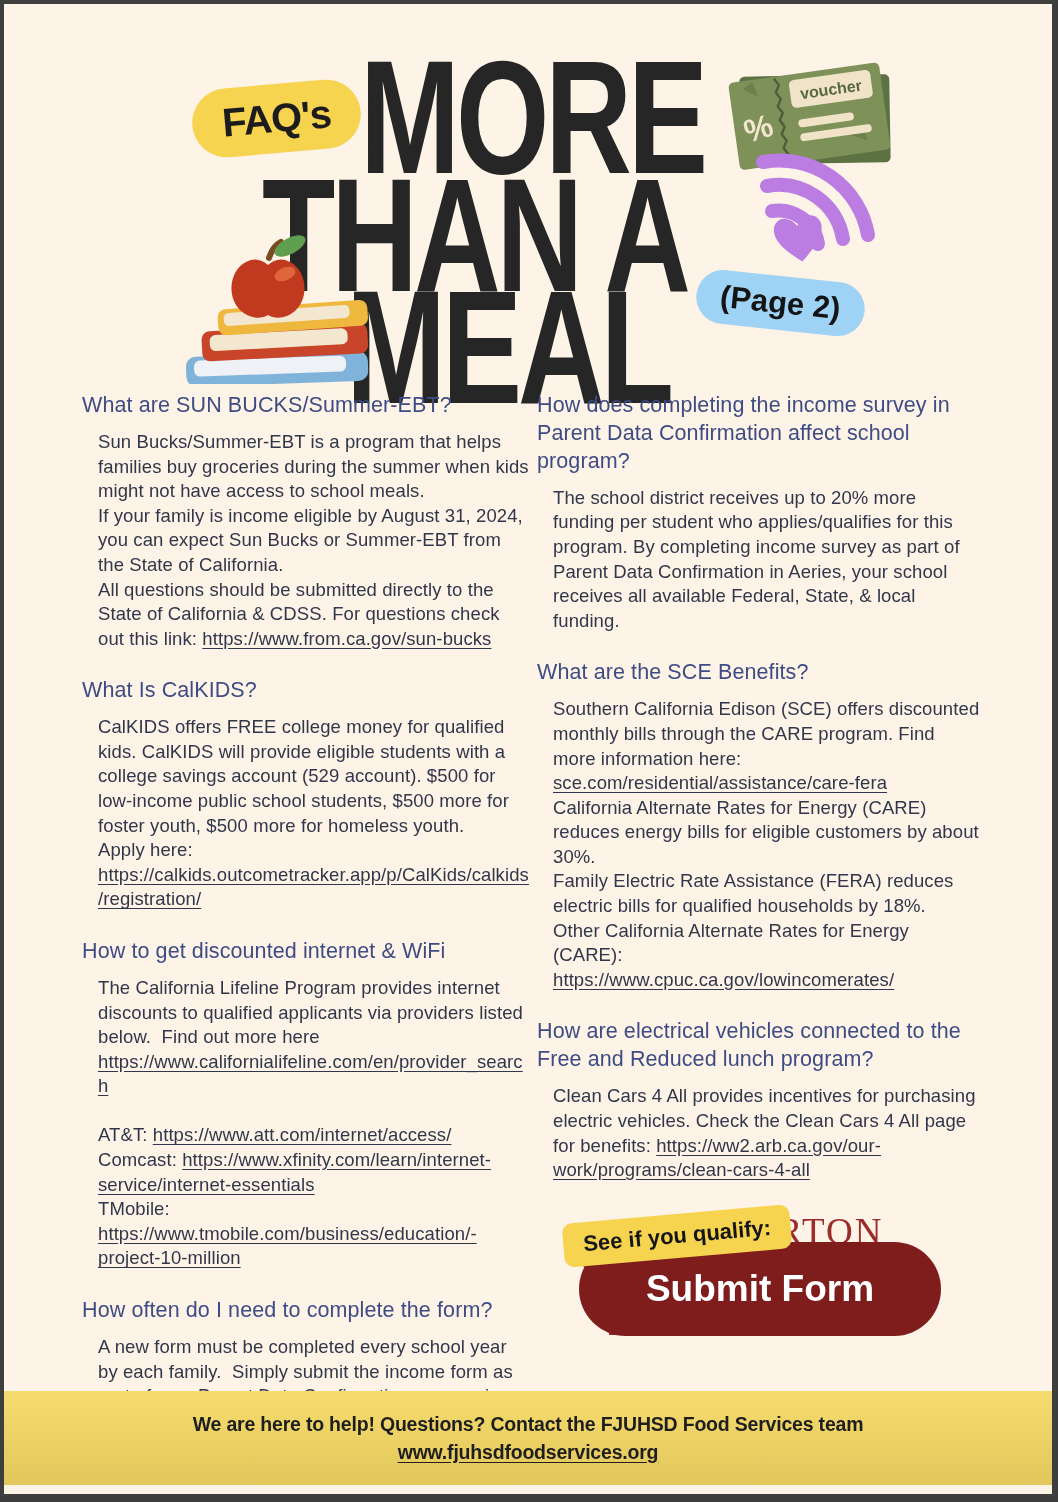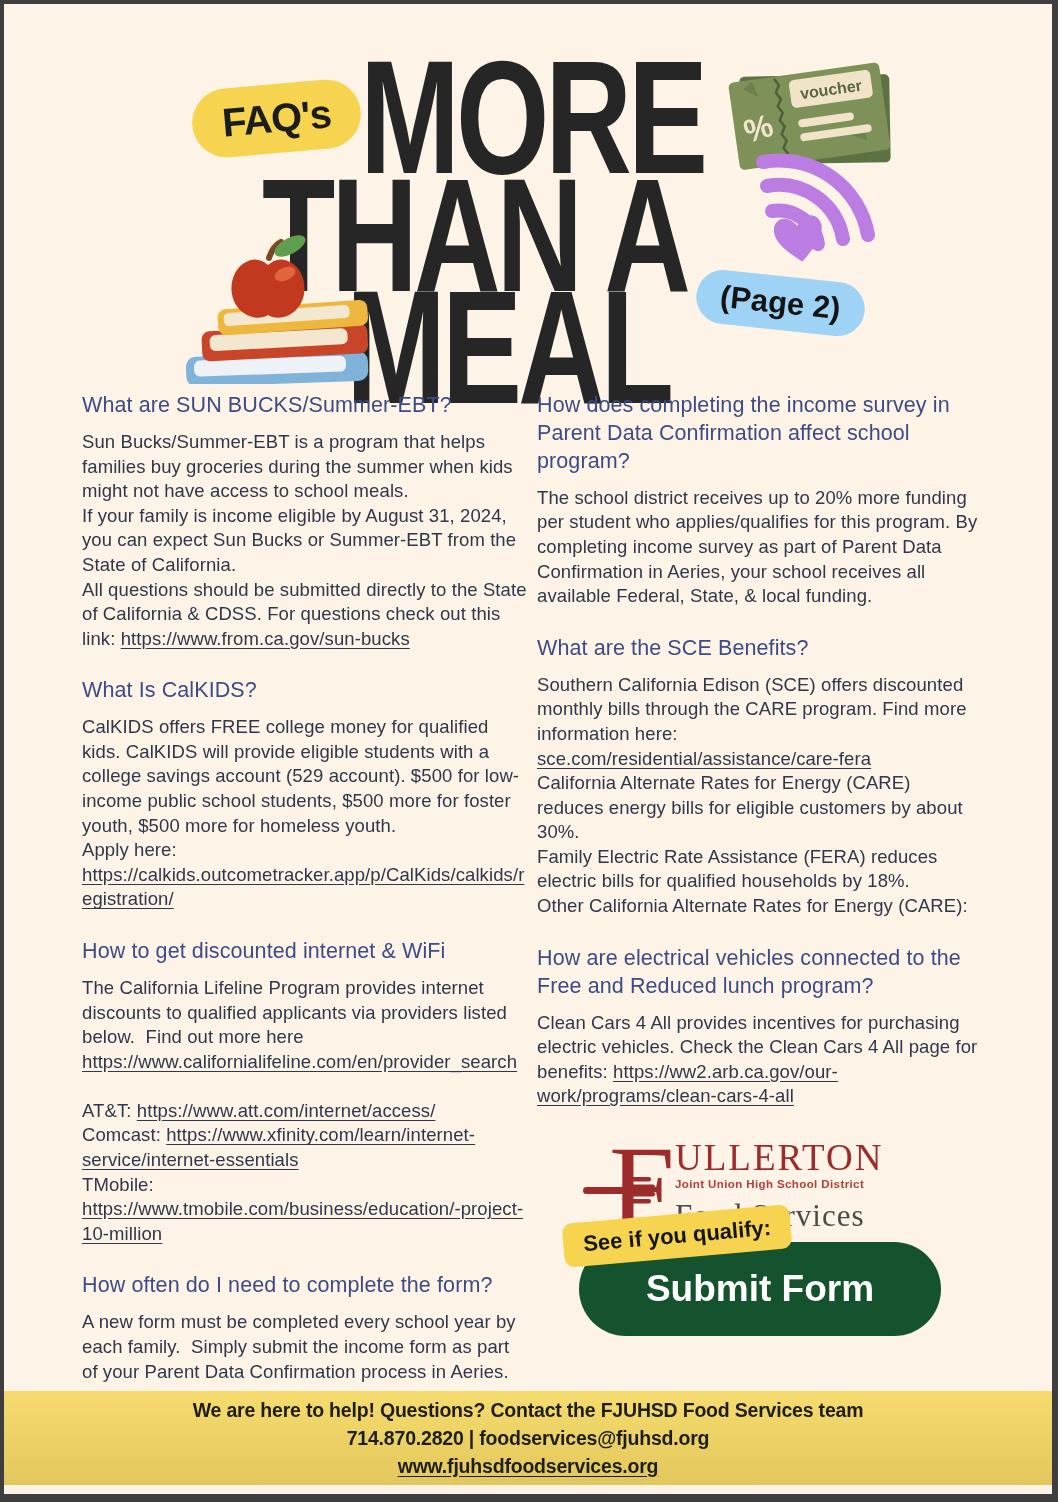--- a/index.html
+++ b/index.html
@@ -48,21 +48,21 @@
   .col-left{left:78px;width:447px;}
   .col-right{left:533px;width:444px;}
   .faq-heading{
     color:#3e4c85;font-size:21.5px;font-weight:normal;
     line-height:1.3;margin:0 0 10px 0;letter-spacing:0.1px;
   }
   .first-letter-light::first-letter{font-weight:400;}
   .faq-body{
     font-size:18.5px;line-height:1.33;letter-spacing:0.1px;
     white-space:pre-wrap;overflow-wrap:break-word;
-    margin:0 0 26px 0;color:#31374a;
+    margin:0 0 26px 16px;color:#31374a;
   }
   .faq-body .lnk{text-decoration:underline;text-underline-offset:3px;cursor:pointer;}
   
   .logo{width:300px;margin:26px auto 0 auto;position:relative;}
   .logo-row{display:flex;align-items:flex-start;}
   .logo-f{
     position:relative;width:66px;flex:0 0 66px;
     font-family:"Liberation Serif", serif;
     font-size:118px;line-height:0.92;color:#9c2c2c;font-weight:500;
   }
@@ -85,21 +85,21 @@
   .cta{position:absolute;left:575px;top:1238px;width:362px;}
   .qualify-tag{
     position:absolute;left:-16px;top:-28px;z-index:2;
     background:#f6d44f;color:#161616;
     font-size:22px;font-weight:900;
     padding:9px 20px;border-radius:10px;
     transform:rotate(-5deg);white-space:nowrap;
   }
   .submit-btn{
     width:362px;height:94px;border:none;cursor:pointer;
-    background:#14532d;border-radius:47px;
+    background:#7f1d1d;border-radius:47px;
     color:#ffffff;font-size:37px;font-weight:900;
     font-family:"Liberation Sans", sans-serif;
     display:flex;align-items:center;justify-content:center;
   }
   
   .footer{
     position:absolute;left:0;bottom:9px;width:100%;height:94px;
     background:linear-gradient(#f6dc6e,#e2c75c);
     display:flex;flex-direction:column;align-items:center;justify-content:center;
     gap:5px;color:#1e1e1e;
@@ -196,21 +196,21 @@
     <div>
       <div class="faq-heading">How does completing the income survey in Parent Data Confirmation affect school program?</div>
       <div class="faq-body"><span>The school district receives up to 20% more funding per student who applies/qualifies for this program. By completing income survey as part of Parent Data Confirmation in Aeries, your school receives all available Federal, State, &amp; local funding.</span></div>
     </div>
     <div>
       <div class="faq-heading">What are the SCE Benefits?</div>
       <div class="faq-body"><span>Southern California Edison (SCE) offers discounted monthly bills through the CARE program. Find more information here: </span><span class="lnk">sce.com/residential/assistance/care-fera</span><span>
 California Alternate Rates for Energy (CARE) reduces energy bills for eligible customers by about 30%.
 Family Electric Rate Assistance (FERA) reduces electric bills for qualified households by 18%.
 Other California Alternate Rates for Energy (CARE):
-</span></div>
+</span><span class="lnk">https://www.cpuc.ca.gov/lowincomerates/</span></div>
     </div>
     <div>
       <div class="faq-heading">How are electrical vehicles connected to the Free and Reduced lunch program?</div>
       <div class="faq-body"><span>Clean Cars 4 All provides incentives for purchasing electric vehicles. Check the Clean Cars 4 All page for benefits: </span><span class="lnk">https://ww2.arb.ca.gov/our-work/programs/clean-cars-4-all</span></div>
     </div>
 
     <div class="logo">
       <div class="logo-row">
         <div class="logo-f">
           <span>F</span>
@@ -232,17 +232,16 @@
     </div>
   </div>
 
   <div class="cta">
     <div class="qualify-tag">See if you qualify:</div>
     <button class="submit-btn">Submit Form</button>
   </div>
 
   <div class="footer">
     <div>We are here to help! Questions? Contact the FJUHSD Food Services team</div>
-    <div>714.870.2820 | foodservices@fjuhsd.org</div>
     <div class="site">www.fjuhsdfoodservices.org</div>
   </div>
 
 </div>
 
 </body></html>

